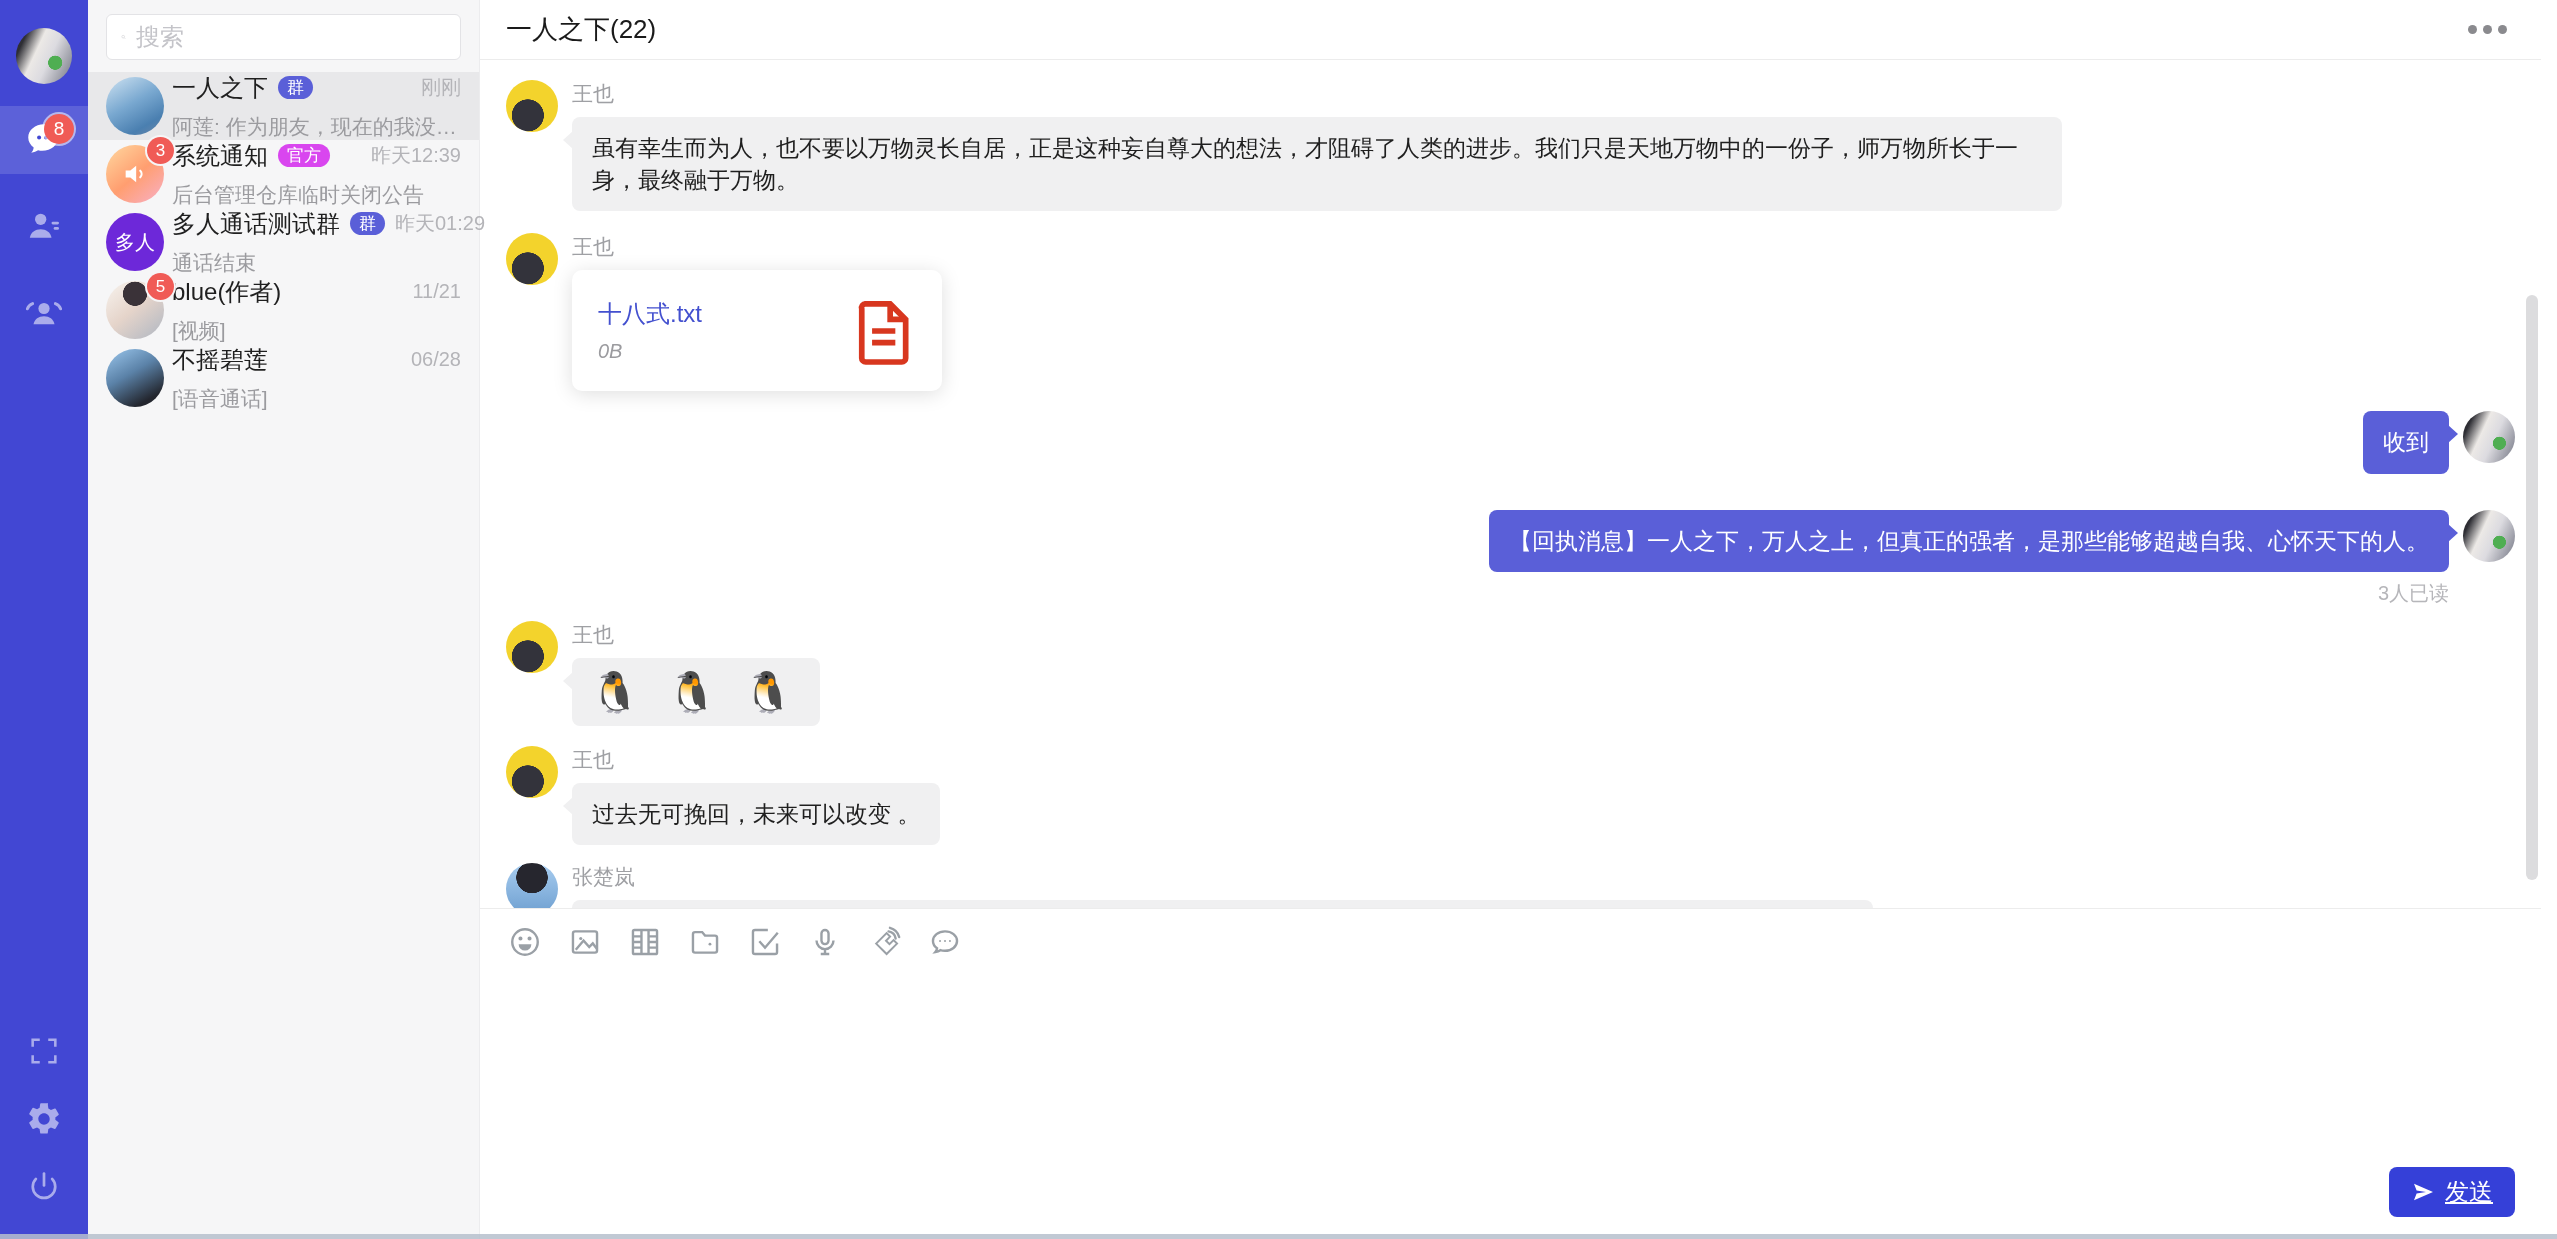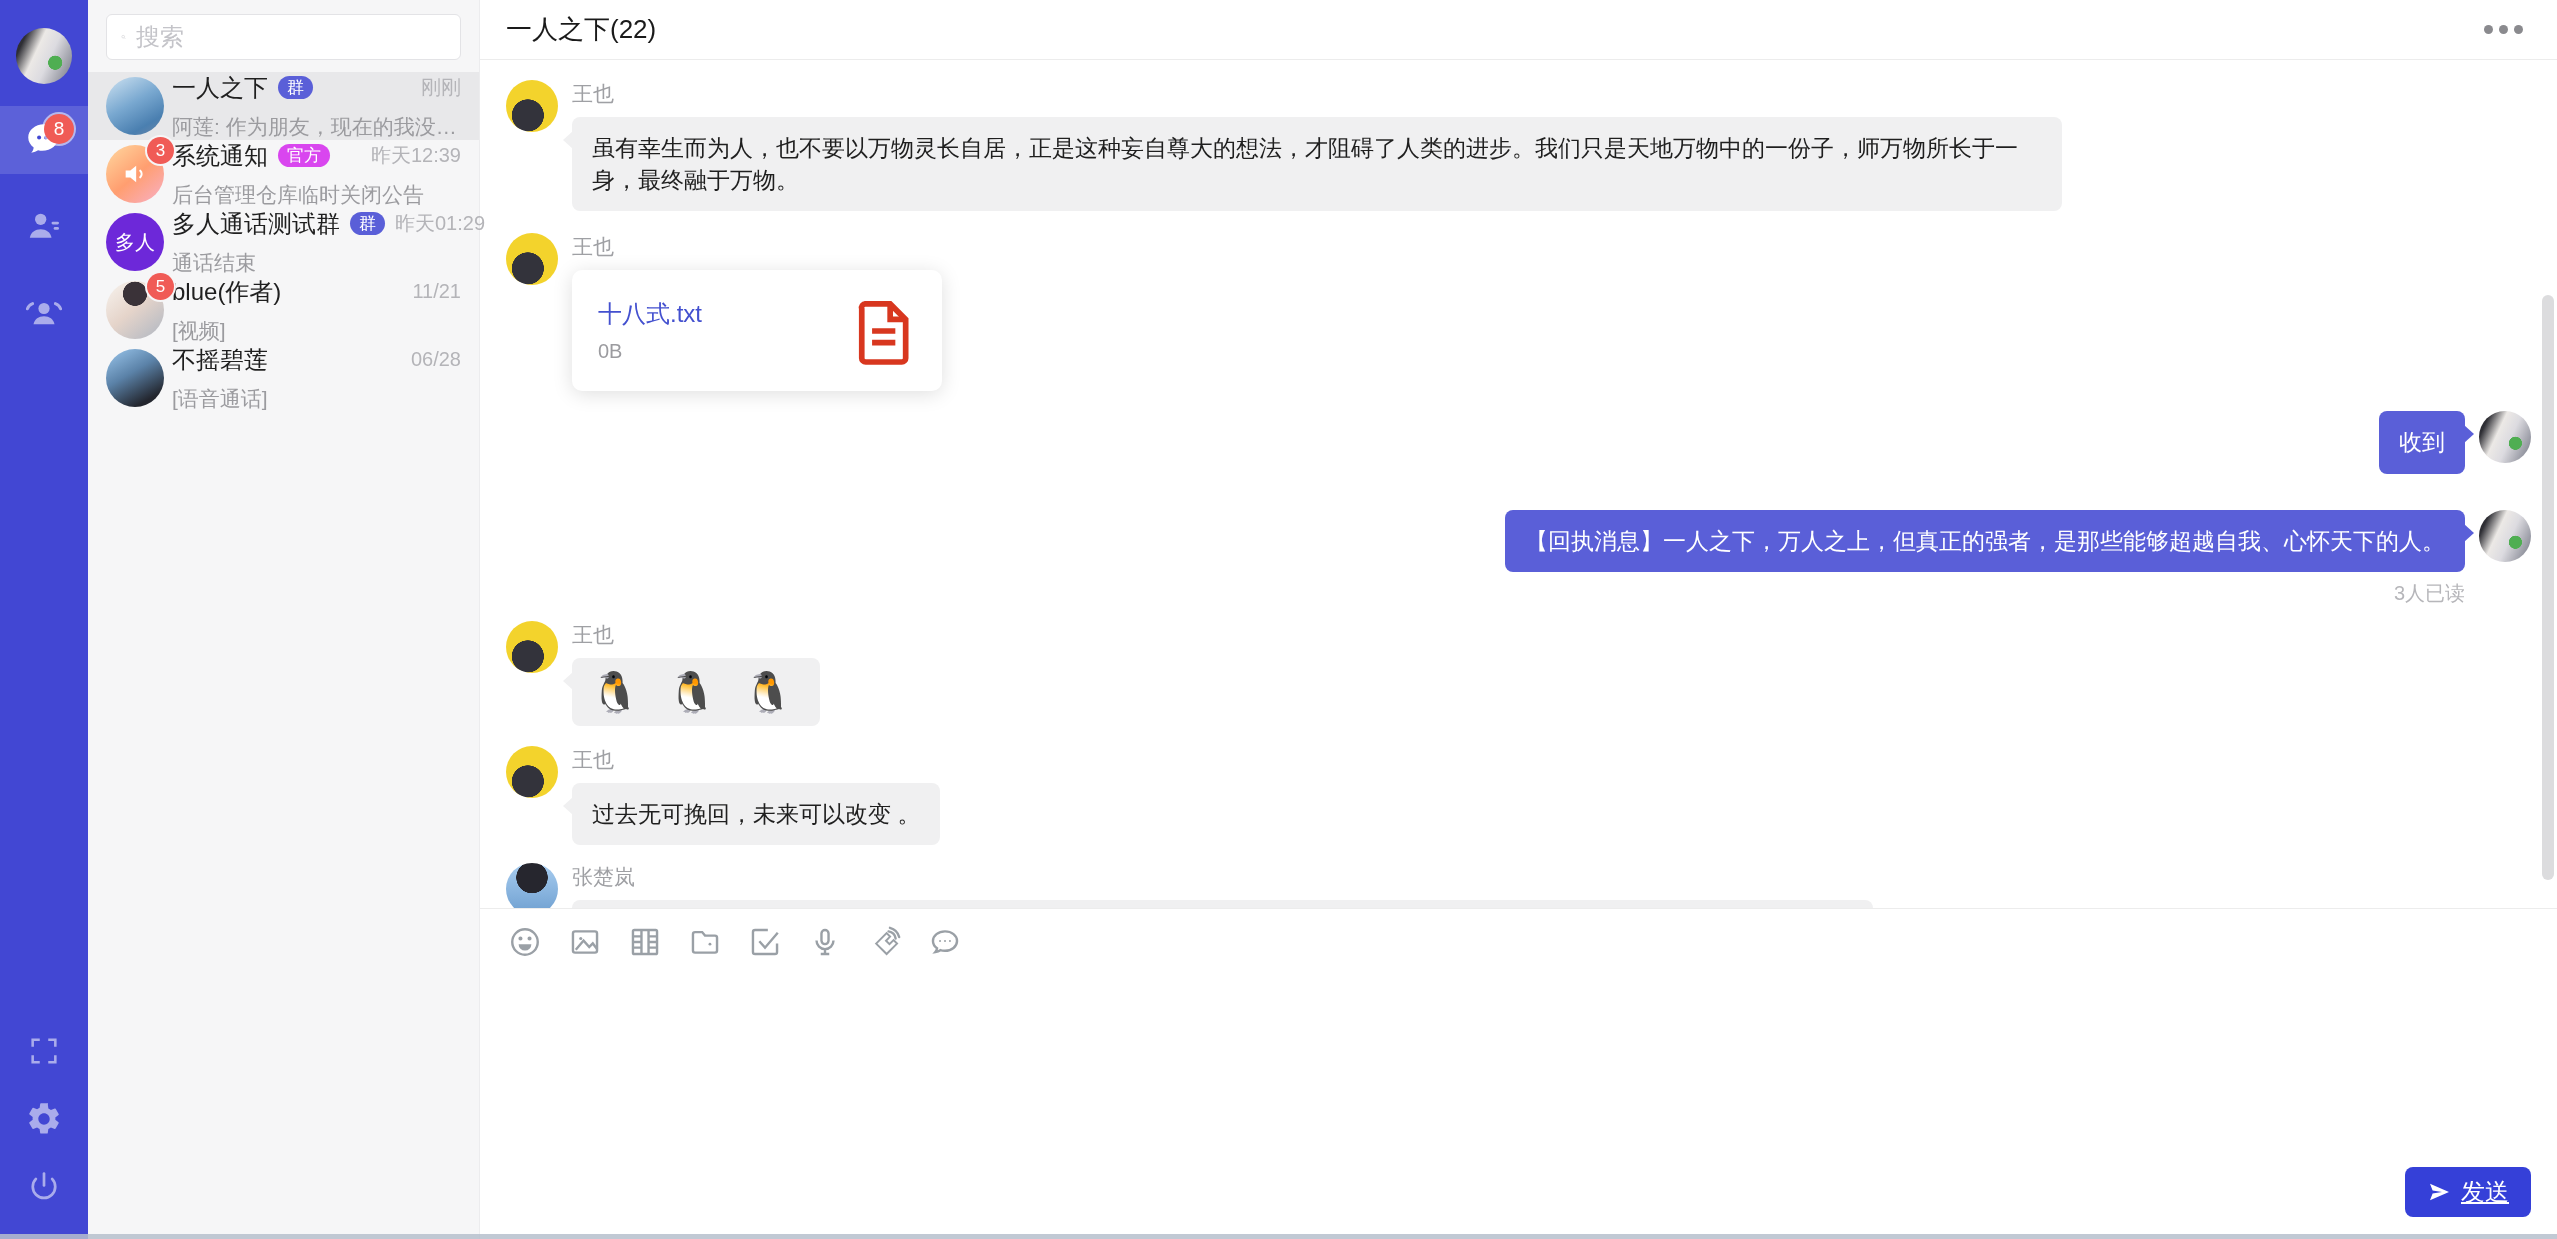--- a/index.html
+++ b/index.html
@@ -42,42 +42,42 @@
   .av-group  { background:linear-gradient(150deg,#cfe3f2 0%,#79a8d0 45%,#4a7fb0 78%,#6c87a8 100%); }
   .av-system { background:linear-gradient(140deg,#ffd9a0 0%,#ff9e70 52%,#f8b0c8 100%); }
   .av-multi  { background:#6d28d9; }
   .av-blue   { background:radial-gradient(circle at 50% 22%, #3a3238 0 22%, rgba(0,0,0,0) 23%), linear-gradient(140deg,#f8f4ef 0%,#e5d4ca 48%,#aeb6c2 100%); }
   .av-lian   { background:linear-gradient(150deg,#9cc8ee 0%,#5b82a8 42%,#23262e 82%); }
   .av-wangye { background:radial-gradient(circle at 42% 68%, #33333b 0 34%, rgba(0,0,0,0) 35%), #f3d32c; }
   .av-zhang  { background:radial-gradient(circle at 50% 28%, #26262e 0 34%, rgba(0,0,0,0) 35%), linear-gradient(180deg,#a8cdf0,#6e9fd0); }
   .av-self   { background:radial-gradient(circle at 70% 62%, #4fae52 0 13%, rgba(0,0,0,0) 14%), linear-gradient(115deg,#2e2e34 0 16%,#ece9e6 38%,#dcdbe0 58%,#8f919c 88%); }
 
   
-  .main { position:absolute; left:480px; top:0; right:0; height:100%; background:#fff; }
+  .main { position:absolute; left:480px; top:0; right:16px; height:100%; background:#fff; }
   .chat-header { height:60px; border-bottom:1px solid #ececec; display:flex; align-items:center; padding:0 30px 0 26px; }
   .chat-title { font-size:26px; color:#1a1a1a; }
   .more-btn { margin-left:auto; display:flex; gap:6px; cursor:pointer; padding:8px 4px; }
   .more-btn i { width:9px; height:9px; border-radius:50%; background:#8a8a8e; }
 
   .msgs { position:absolute; top:60px; left:0; right:0; bottom:331px; padding:20px 26px 0 26px; overflow:hidden; }
   .mrow { display:flex; gap:14px; }
   .mrow .cav { width:52px; height:52px; border-radius:50%; flex:0 0 auto; }
   .sender { font-size:21px; color:#9fa0a4; margin-bottom:9px; }
   .bubble { position:relative; display:inline-block; background:#f0f0f1; border-radius:8px; padding:15px 20px; font-size:23px; line-height:1.4; color:#1f1f1f; max-width:1490px; }
   .bubble.tail-l::before { content:""; position:absolute; left:-9px; top:14px; border:9px solid transparent; border-right:10px solid #f0f0f1; border-left:0; }
   .mrow.out { justify-content:flex-end; }
   .mrow.out .col { display:flex; flex-direction:column; align-items:flex-end; }
   .bubble.blue { background:#5a5fd8; color:#fff; }
   .bubble.tail-r::after { content:""; position:absolute; right:-9px; top:14px; border:9px solid transparent; border-left:10px solid #5a5fd8; border-right:0; }
   .read-status { font-size:20px; color:#b6b6ba; margin-top:8px; }
 
   .file-card { width:370px; height:121px; background:#fff; border-radius:10px; box-shadow:0 3px 20px rgba(0,0,0,0.13); display:flex; align-items:center; padding:0 26px; gap:16px; cursor:pointer; }
   .file-meta { flex:1; min-width:0; }
   .file-name { font-size:24px; color:#4350cf; margin-bottom:10px; white-space:nowrap; overflow:hidden; text-overflow:ellipsis; }
-  .file-size { font-size:20px; color:#9b9b9f; }
+  .file-size { font-size:20px; color:#9b9b9f;font-style:italic; }
 
   .sticker-bubble { font-size:40px; letter-spacing:8px; line-height:1.1; padding:12px 18px; }
 
   .scroll-thumb { position:absolute; right:3px; top:295px; width:12px; height:585px; border-radius:6px; background:#dcdcde; cursor:pointer; }
 
   
   .composer { position:absolute; left:0; right:0; bottom:0; height:331px; border-top:1px solid #ececec; }
   .toolbar { display:flex; align-items:center; gap:22px; padding:14px 0 0 26px; }
   .tool { width:38px; height:38px; display:flex; align-items:center; justify-content:center; cursor:pointer; color:#9aa0a6; }
   .input-area { position:absolute; left:0; right:0; top:64px; bottom:80px; padding:10px 26px; font-size:23px; color:#333; outline:none; cursor:text; }

